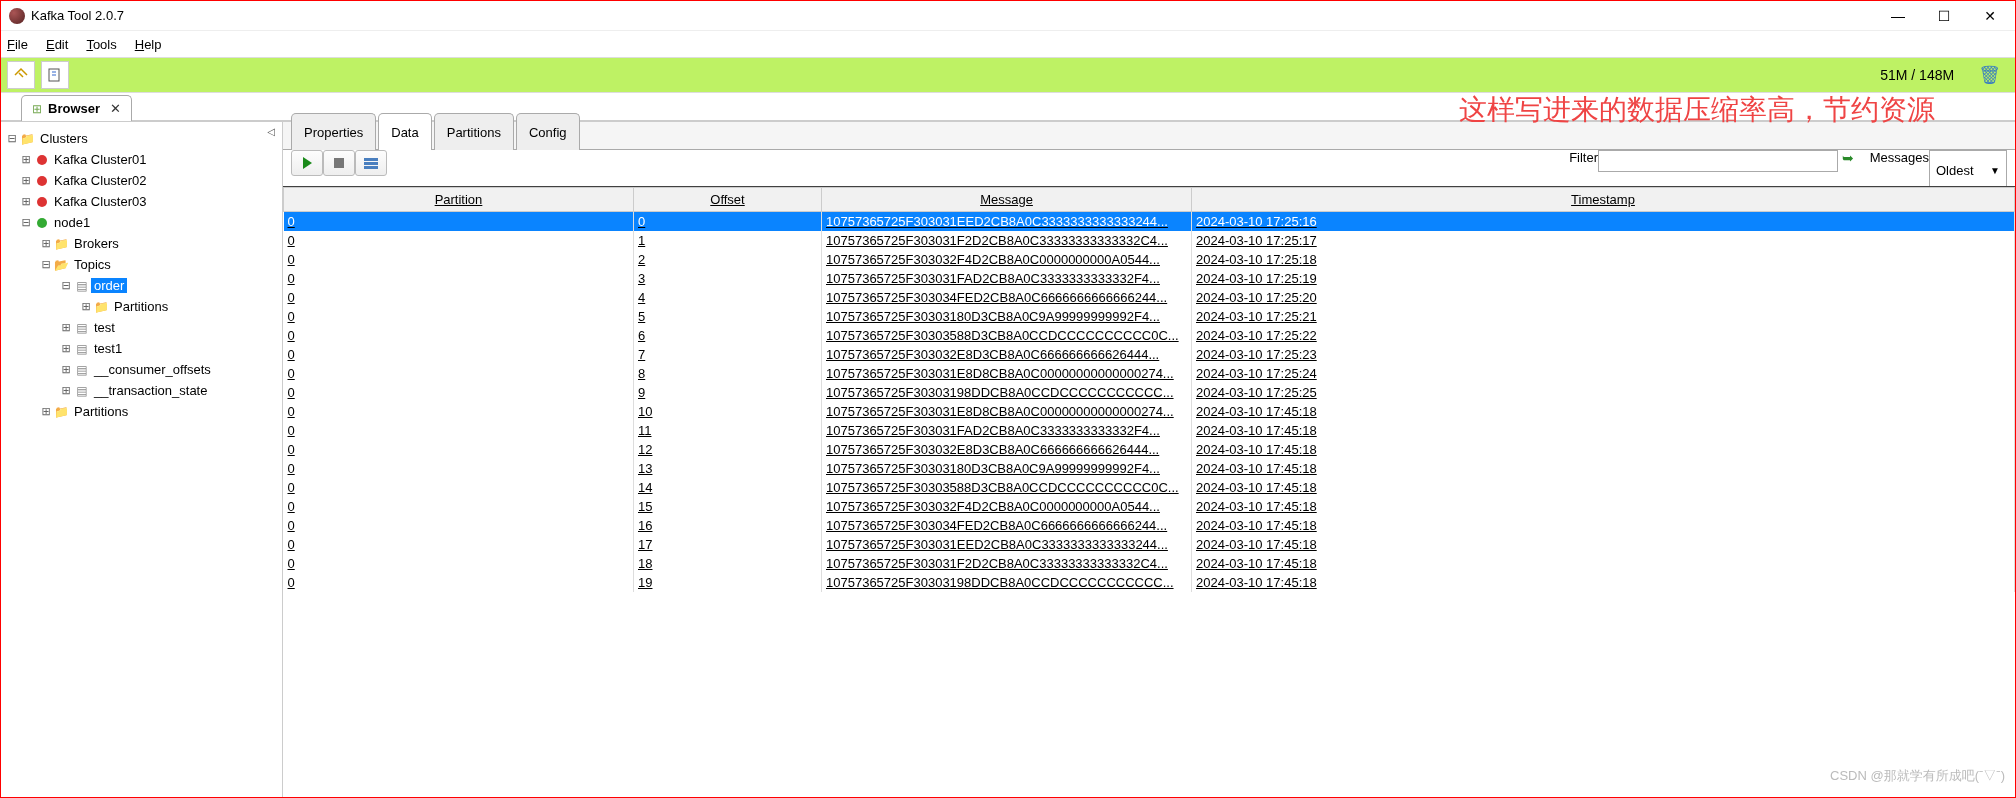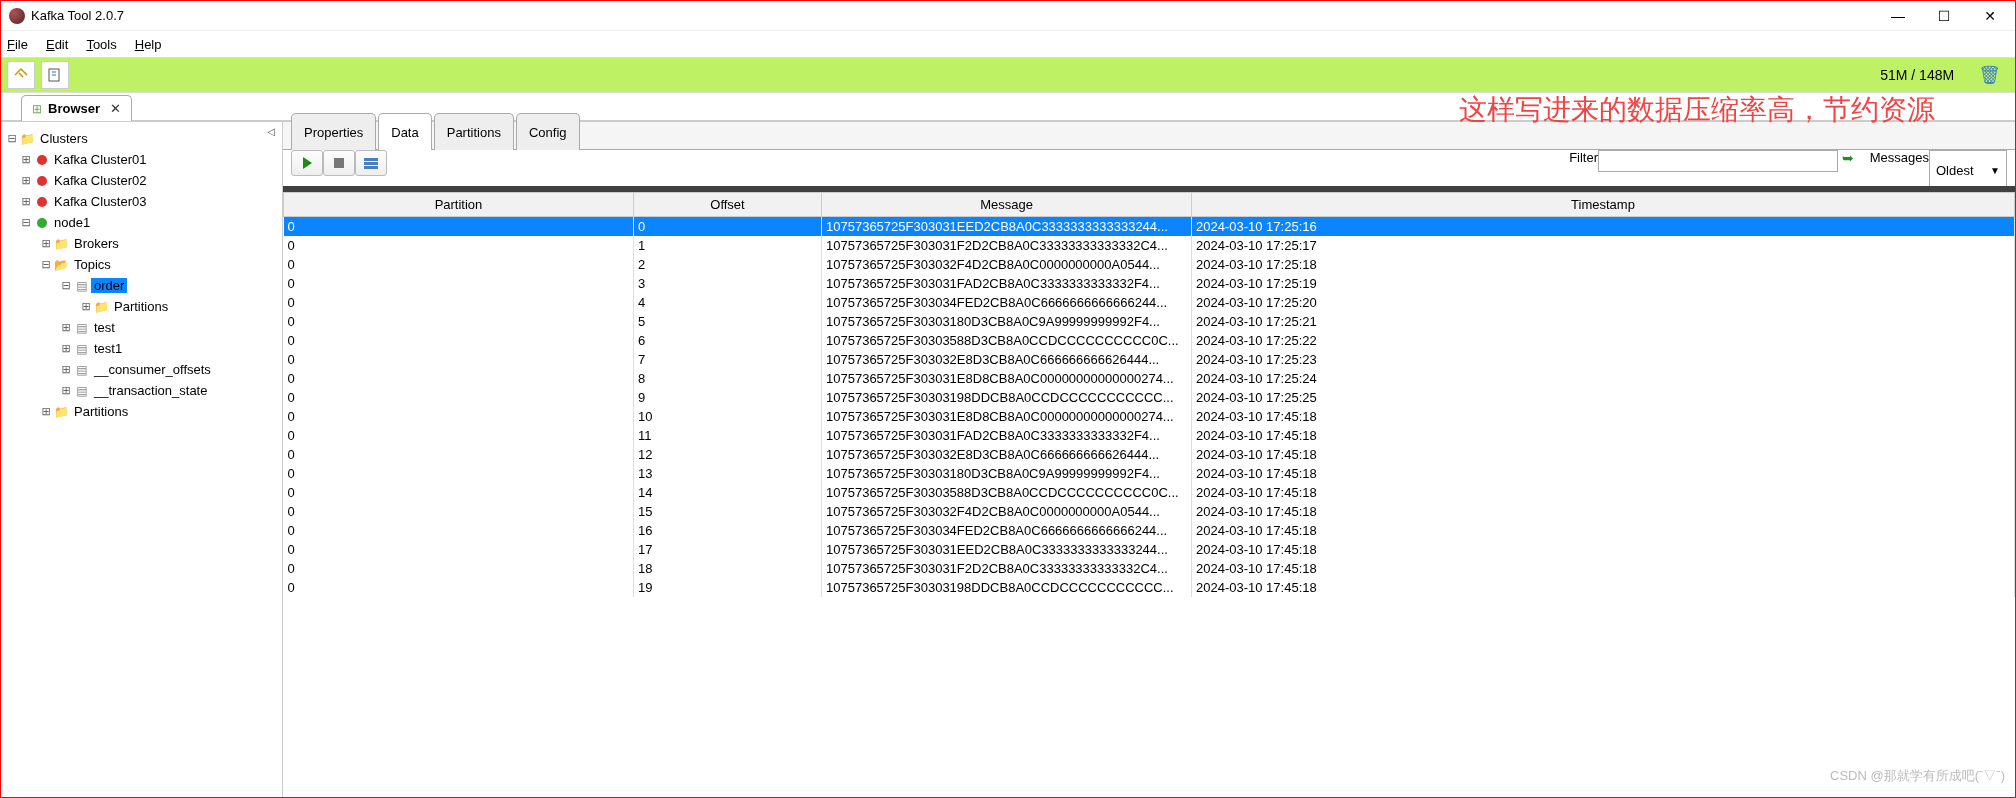--- a/index.html
+++ b/index.html
@@ -36,21 +36,21 @@
 .tree { padding: 6px 4px; }
 .tree-node { display: flex; align-items: center; height: 21px; white-space: nowrap; }
 .exp { width: 14px; text-align: center; color: #666; font-size: 11px; cursor: pointer; user-select: none; }
 .icon { width: 18px; display: inline-flex; align-items: center; justify-content: center; font-size: 12px; }
 .icon.folder { color: #d9a93e; }
 .icon.folder-open { color: #d9a93e; }
 .icon.red-dot::before { content: ""; display: inline-block; width: 10px; height: 10px; border-radius: 50%; background: #d33; }
 .icon.green-dot::before { content: ""; display: inline-block; width: 10px; height: 10px; border-radius: 50%; background: #3a3; }
 .icon.book { color: #888; }
 .node-label { padding: 0 3px; }
-.node-label.selected { background: #0a84ff; color: #000000; }
+.node-label.selected { background: #0a84ff; color: #ffffff; }
 .indent { display: inline-block; }
 
 .content { flex: 1; display: flex; flex-direction: column; }
 .content-tabs { height: 28px; display: flex; align-items: flex-end; padding-left: 8px; border-bottom: 1px solid #aaa; background: #f5f5f5; }
 .ctab { height: 25px; border: 1px solid #aaa; border-bottom: none; border-radius: 5px 5px 0 0; padding: 18px 12px; background: #eee; margin-right: 2px; display: flex; align-items: center; position: relative; top: 1px; }
 .ctab.active { background: #fff; }
 
 .content-toolbar { height: 36px; display: flex; align-items: flex-start; padding: 0 8px; }
 .ct-btn { width: 32px; height: 26px; border: 1px solid #bbb; border-radius: 3px; background: linear-gradient(#fdfdfd,#eee); display: flex; align-items: center; justify-content: center; }
 .play-icon { width: 0; height: 0; border-left: 9px solid #1a8a1a; border-top: 6px solid transparent; border-bottom: 6px solid transparent; }
@@ -58,21 +58,21 @@
 .view-icon { display: flex; flex-direction: column; gap: 1px; }
 .view-icon span { width: 14px; height: 3px; background: #4a7fbf; }
 .ct-spacer { flex: 1; }
 .filter-label { color: #000; }
 .filter-input { width: 240px; height: 22px; border: 1px solid #aaa; padding: 0 4px; }
 .apply-filter { color: #2a8a2a; font-size: 14px; padding: 0 4px; }
 .msg-label { margin-left: 12px; }
 .msg-select { width: 78px; height: 40px; border: 1px solid #aaa; background: #fff; padding: 0 6px; display: flex; align-items: center; justify-content: space-between; }
 .msg-select .arrow { font-size: 10px; }
 
-.data-table { flex: 1; overflow: auto; border-top: 6px solid #404040; }
+.data-table { flex: 1; overflow: auto; border-top: 1px solid #404040; text-decoration: underline; }
 table { width: 100%; border-collapse: collapse; table-layout: fixed; }
 th { background: #f1f1f1; border: 1px solid #ccc; height: 24px; font-weight: normal; text-align: center; }
 td { border-right: 1px solid #ddd; height: 19px; padding: 0 4px; overflow: hidden; text-overflow: ellipsis; white-space: nowrap; }
 tr.sel td { background: #0a84ff; color: #fff; }
 col.c-part { width: 350px; }
 col.c-off { width: 188px; }
 col.c-msg { width: 370px; }
 col.c-ts { width: auto; }
 td.msg-cell { text-align: left; }
 td.ts-cell { text-align: left; }

